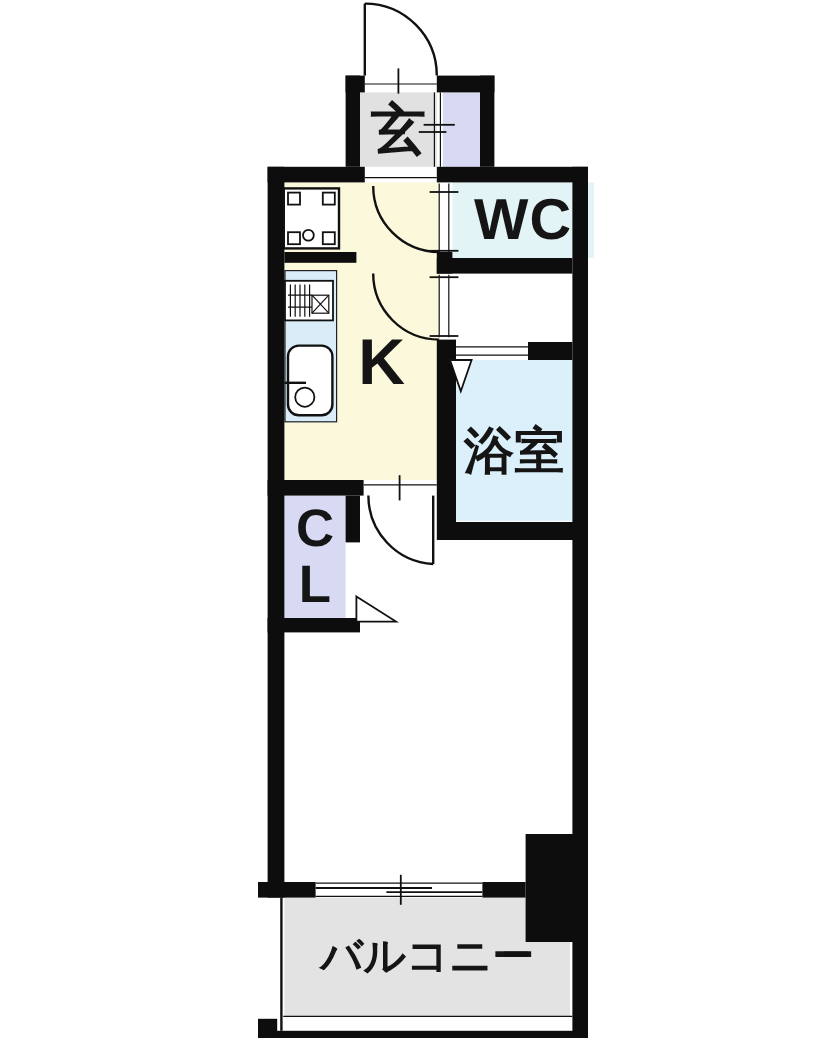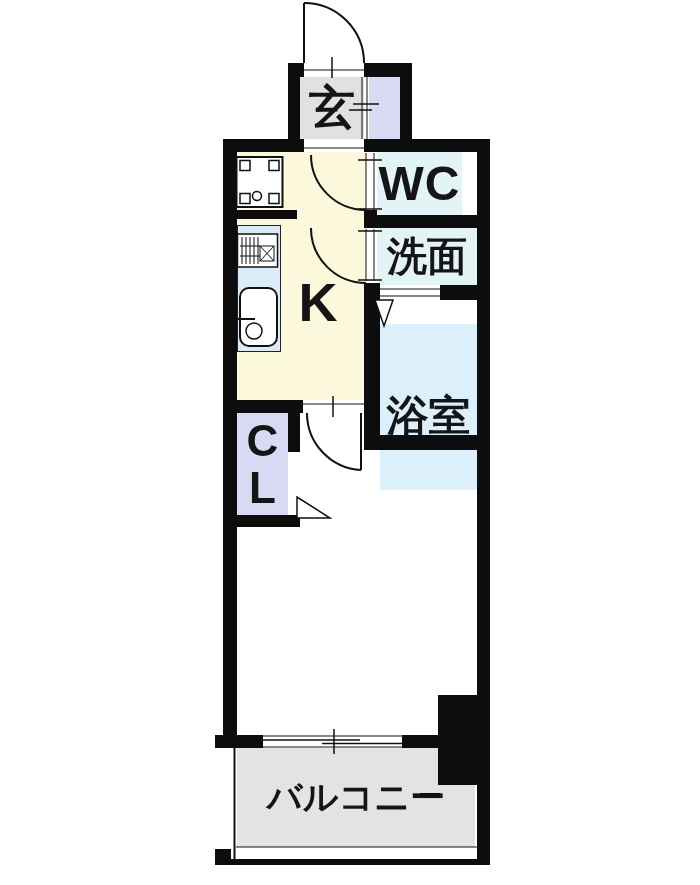--- a/index.html
+++ b/index.html
@@ -43,29 +43,26 @@
     <span class="lbl f-genkan">玄</span>
   </div>
 
   <div class="room shoe" style="left:369px;top:77px;width:31px;height:62px;"></div>
 
   <div class="room kitchen" style="left:237px;top:152px;width:129px;height:248px;">
     <span class="abs f-k" style="left:81px;top:150px;">K</span>
   </div>
   <div class="counter" style="left:237px;top:225px;width:44px;height:127px;"></div>
 
-  <div class="room wc" style="left:377px;top:152px;width:85px;height:63px;">
+  <div class="room wc" style="left:377px;top:152px;width:118px;height:63px;">
     <span class="lbl f-wc">WC</span>
   </div>
 
-  <div class="room washroom" style="left:377px;top:228px;width:100px;height:57px;">
-    <span class="lbl f-senmen">洗面</span>
-  </div>
 
-  <div class="room bathroom" style="left:380px;top:300px;width:97px;height:166px;margin-top:24px;">
+  <div class="room bathroom" style="left:380px;top:300px;width:97px;height:134px;">
     <span class="lbl f-yoku" style="margin-top:18px;">浴室</span>
   </div>
 
 
   <div class="room closet" style="left:237px;top:413px;width:51px;height:102px;">
     <span class="lbl f-cl">C</span>
     <span class="lbl f-cl">L</span>
   </div>
 
   <div class="room balcony" style="left:237px;top:748px;width:238px;height:99px;">

